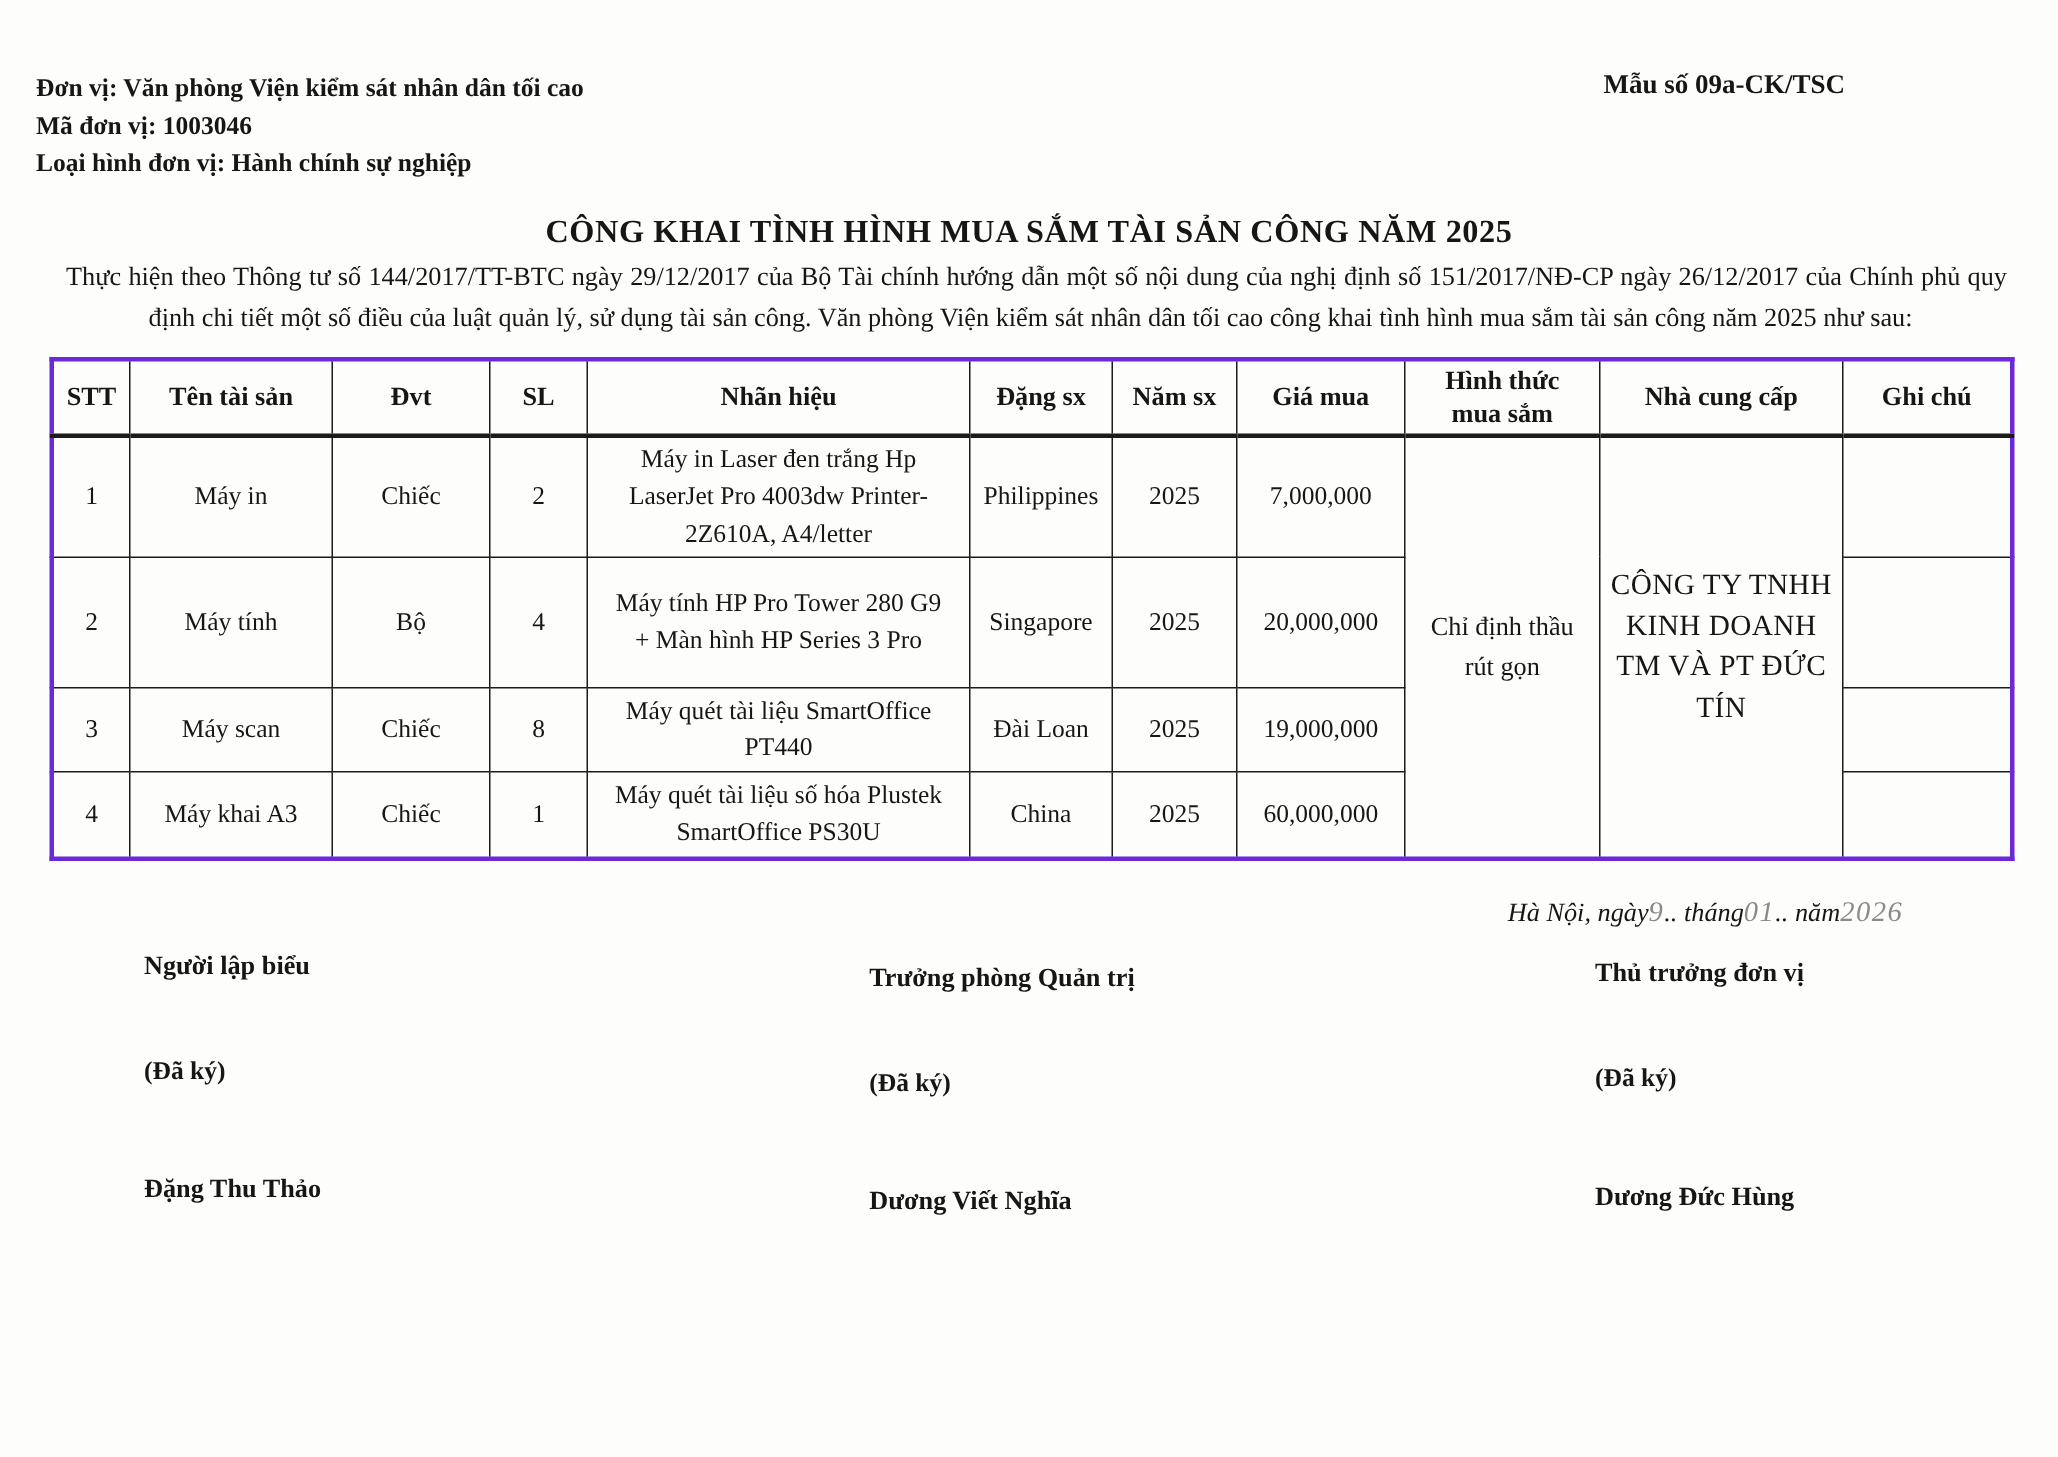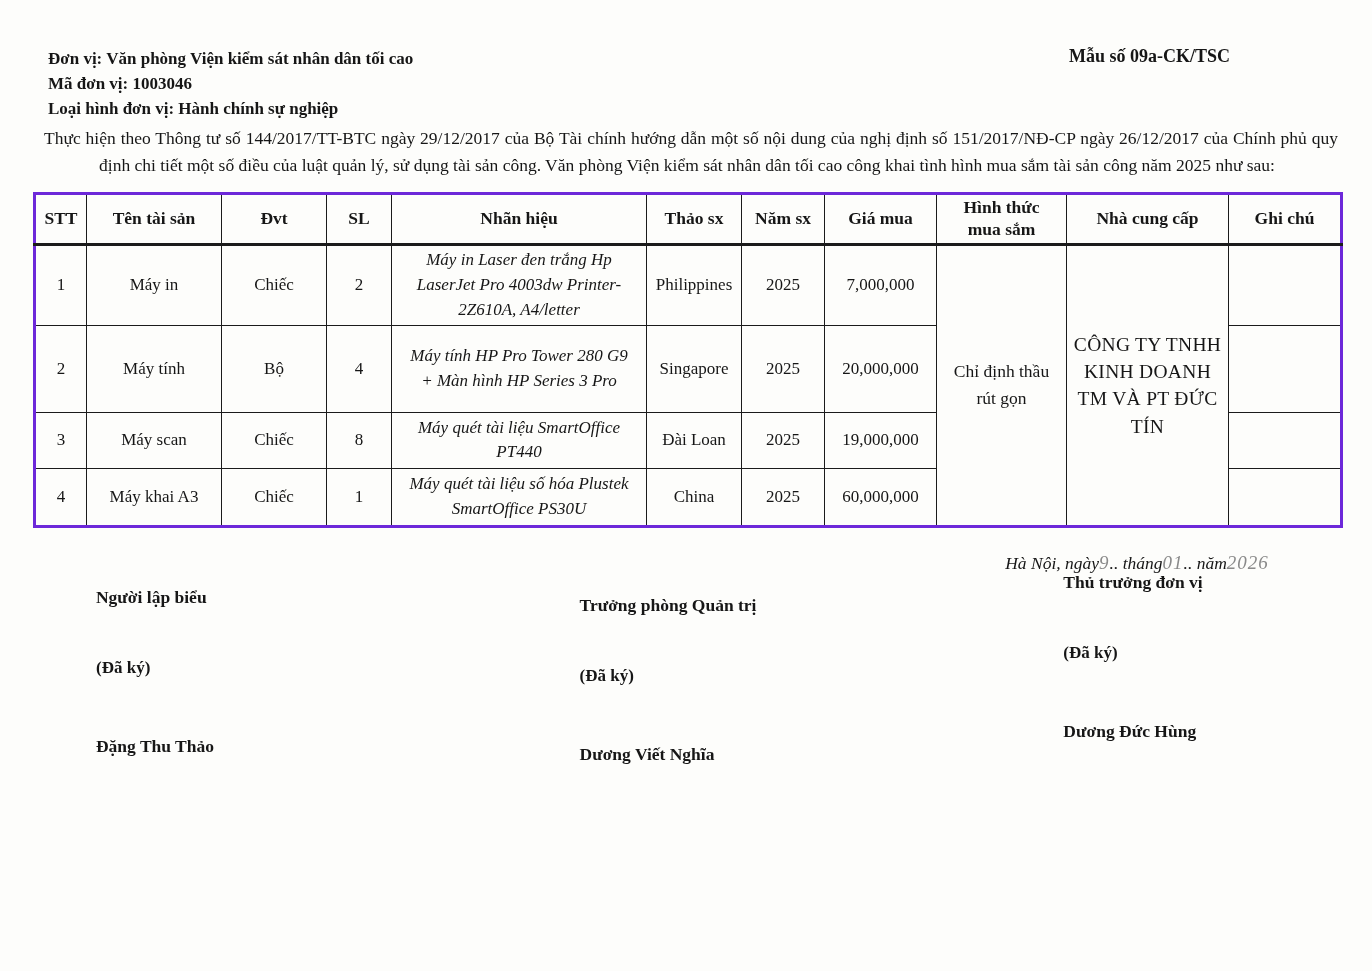--- a/index.html
+++ b/index.html
@@ -11,21 +11,21 @@
     margin: 0 auto;
     background: #fdfdfb;
     color: #161616;
     font-family: "Liberation Serif", "DejaVu Serif", serif;
     overflow: hidden;
   }
   .top {
     display: flex;
     justify-content: space-between;
     align-items: flex-start;
-    padding: 46px 36px 0 48px;
+    padding: 46px 36px 0 24px;
   }
   .top-left div {
     font-weight: bold;
     font-size: 17px;
     line-height: 25px;
   }
   .form-no {
     font-weight: bold;
     font-size: 18px;
     margin-right: 106px;
@@ -74,21 +74,20 @@
   .r2 { height: 87px; }
   .r3 { height: 56px; }
   .r4 { height: 58px; }
   .pre { white-space: pre-line; }
   .al { text-align: left; padding-left: 8px; }
   .brand {
     white-space: pre-line;
     text-align: left;
     padding-left: 7px;
     line-height: 1.45;
-    font-style: italic;
   }
   .brand-bottom { vertical-align: bottom; padding-bottom: 3px; }
   .price { text-align: right; padding-right: 7px; }
   .method { font-size: 17.5px; line-height: 1.55; }
   .supplier {
     font-size: 19.5px;
     line-height: 1.4;
     letter-spacing: 0.3px;
   }
   .sig {
@@ -122,20 +121,21 @@
 
   <div class="top">
     <div class="top-left">
       <div>Đơn vị: Văn phòng Viện kiểm sát nhân dân tối cao</div>
       <div>Mã đơn vị: 1003046</div>
       <div>Loại hình đơn vị: Hành chính sự nghiệp</div>
     </div>
     <div class="form-no">Mẫu số 09a-CK/TSC</div>
   </div>
 
+  <div class="title">CÔNG KHAI TÌNH HÌNH MUA SẮM TÀI SẢN CÔNG NĂM 2025</div>
 
   <div class="intro">Thực hiện theo Thông tư số 144/2017/TT-BTC ngày 29/12/2017 của Bộ Tài chính hướng dẫn một số nội dung của nghị định số 151/2017/NĐ-CP ngày 26/12/2017 của Chính phủ quy định chi tiết một số điều của luật quản lý, sử dụng tài sản công. Văn phòng Viện kiểm sát nhân dân tối cao công khai tình hình mua sắm tài sản công năm 2025 như sau:</div>
 
   <table class="tbl">
     <colgroup>
       <col style="width:52px">
         <col style="width:135px">
         <col style="width:105px">
       <col style="width:65px">
         <col style="width:255px">
@@ -146,21 +146,21 @@
       <col style="width:162px">
         <col style="width:113px">
     </colgroup>
     <thead>
       <tr>
         <th>STT</th>
         <th>Tên tài sản</th>
         <th>Đvt</th>
         <th>SL</th>
         <th>Nhãn hiệu</th>
-        <th>Thảo sx</th>
+        <th>Đặng sx</th>
         <th>Năm sx</th>
         <th>Giá mua</th>
         <th class="pre">Hình thức
 mua sắm</th>
         <th>Nhà cung cấp</th>
         <th>Ghi chú</th>
       </tr>
     </thead>
     <tbody>
       <tr class="r1">
@@ -232,20 +232,20 @@
       <div class="signed">(Đã ký)</div>
       <div class="name">Đặng Thu Thảo</div>
     </div>
 
     <div class="abs" style="left:668px; top:67px;">
       <div class="role">Trưởng phòng Quản trị</div>
       <div class="signed">(Đã ký)</div>
       <div class="name">Dương Viết Nghĩa</div>
     </div>
 
-    <div class="abs" style="left:1133px; top:44px;">
+    <div class="abs" style="left:1133px; top:64px;">
       <div class="role">Thủ trưởng đơn vị</div>
       <div class="signed">(Đã ký)</div>
       <div class="name">Dương Đức Hùng</div>
     </div>
 
   </div>
 </div>
 
 </body></html>

